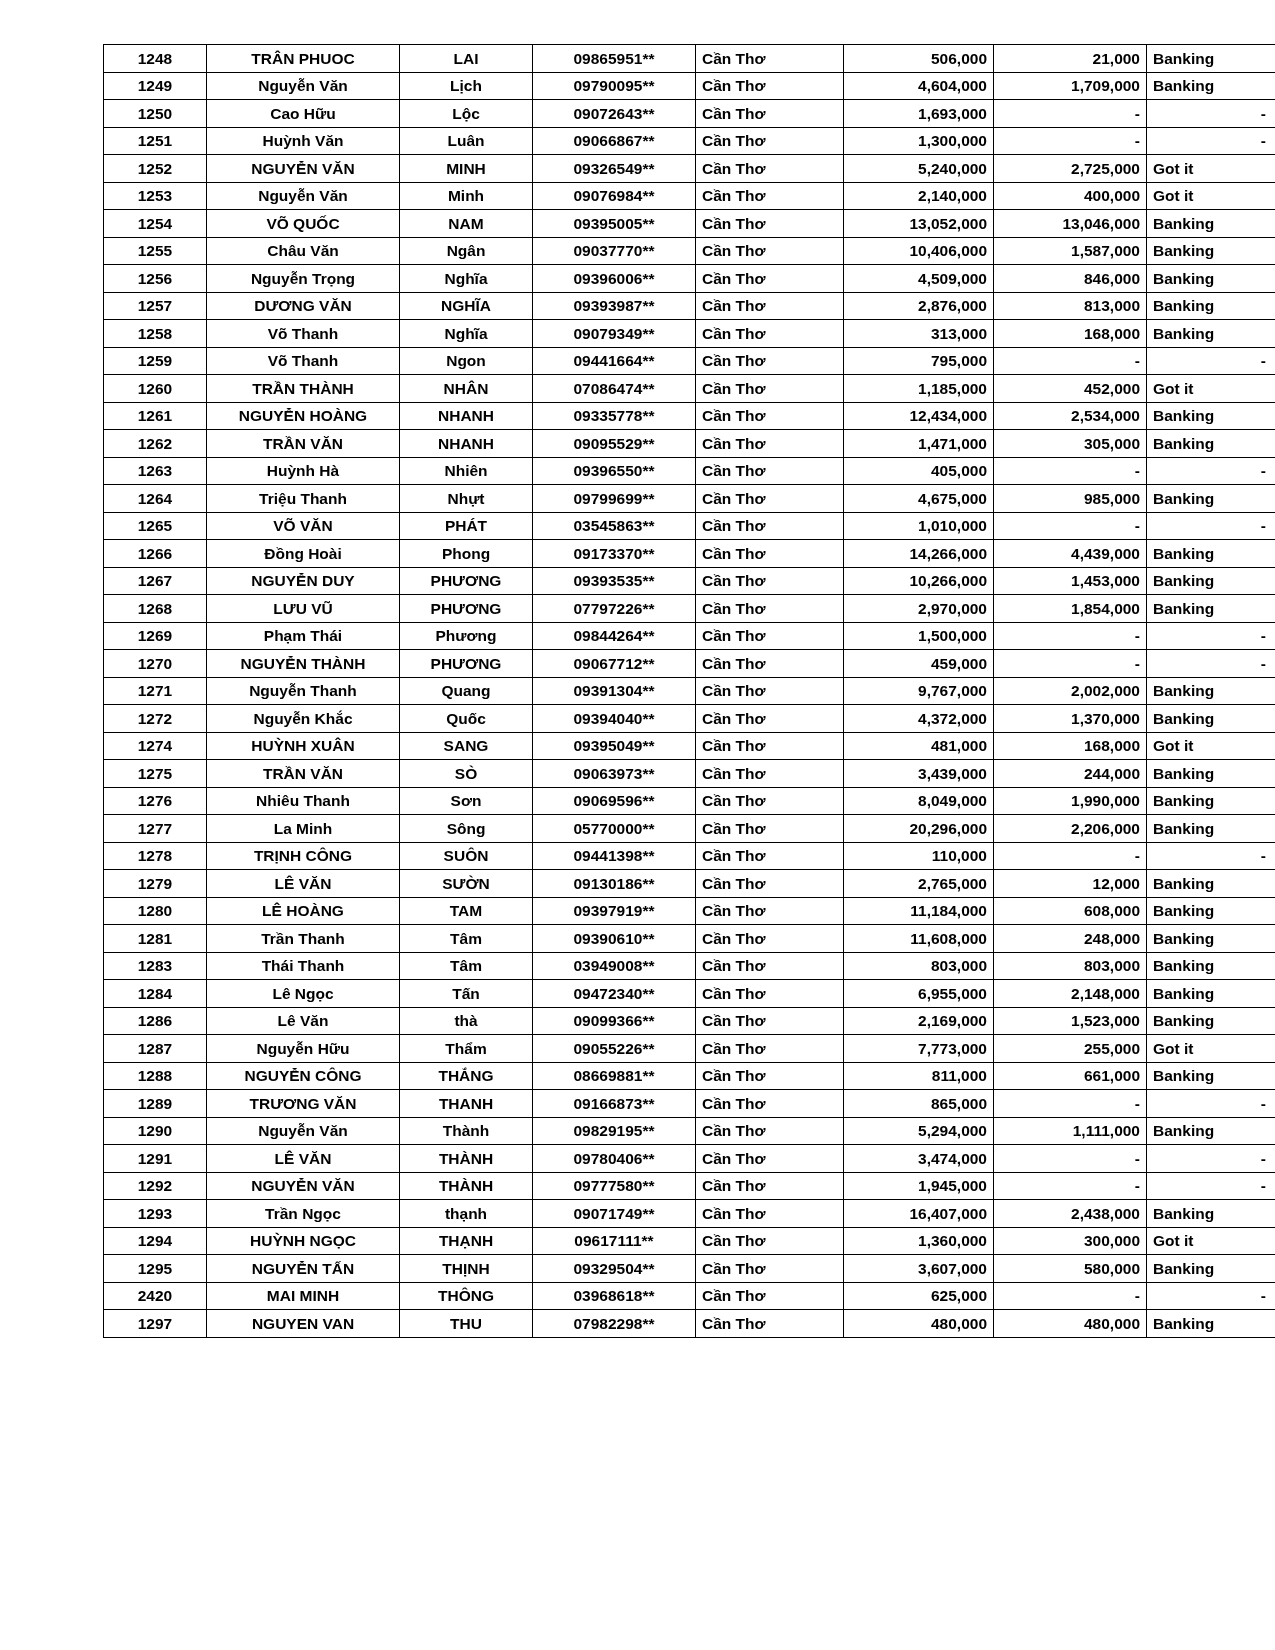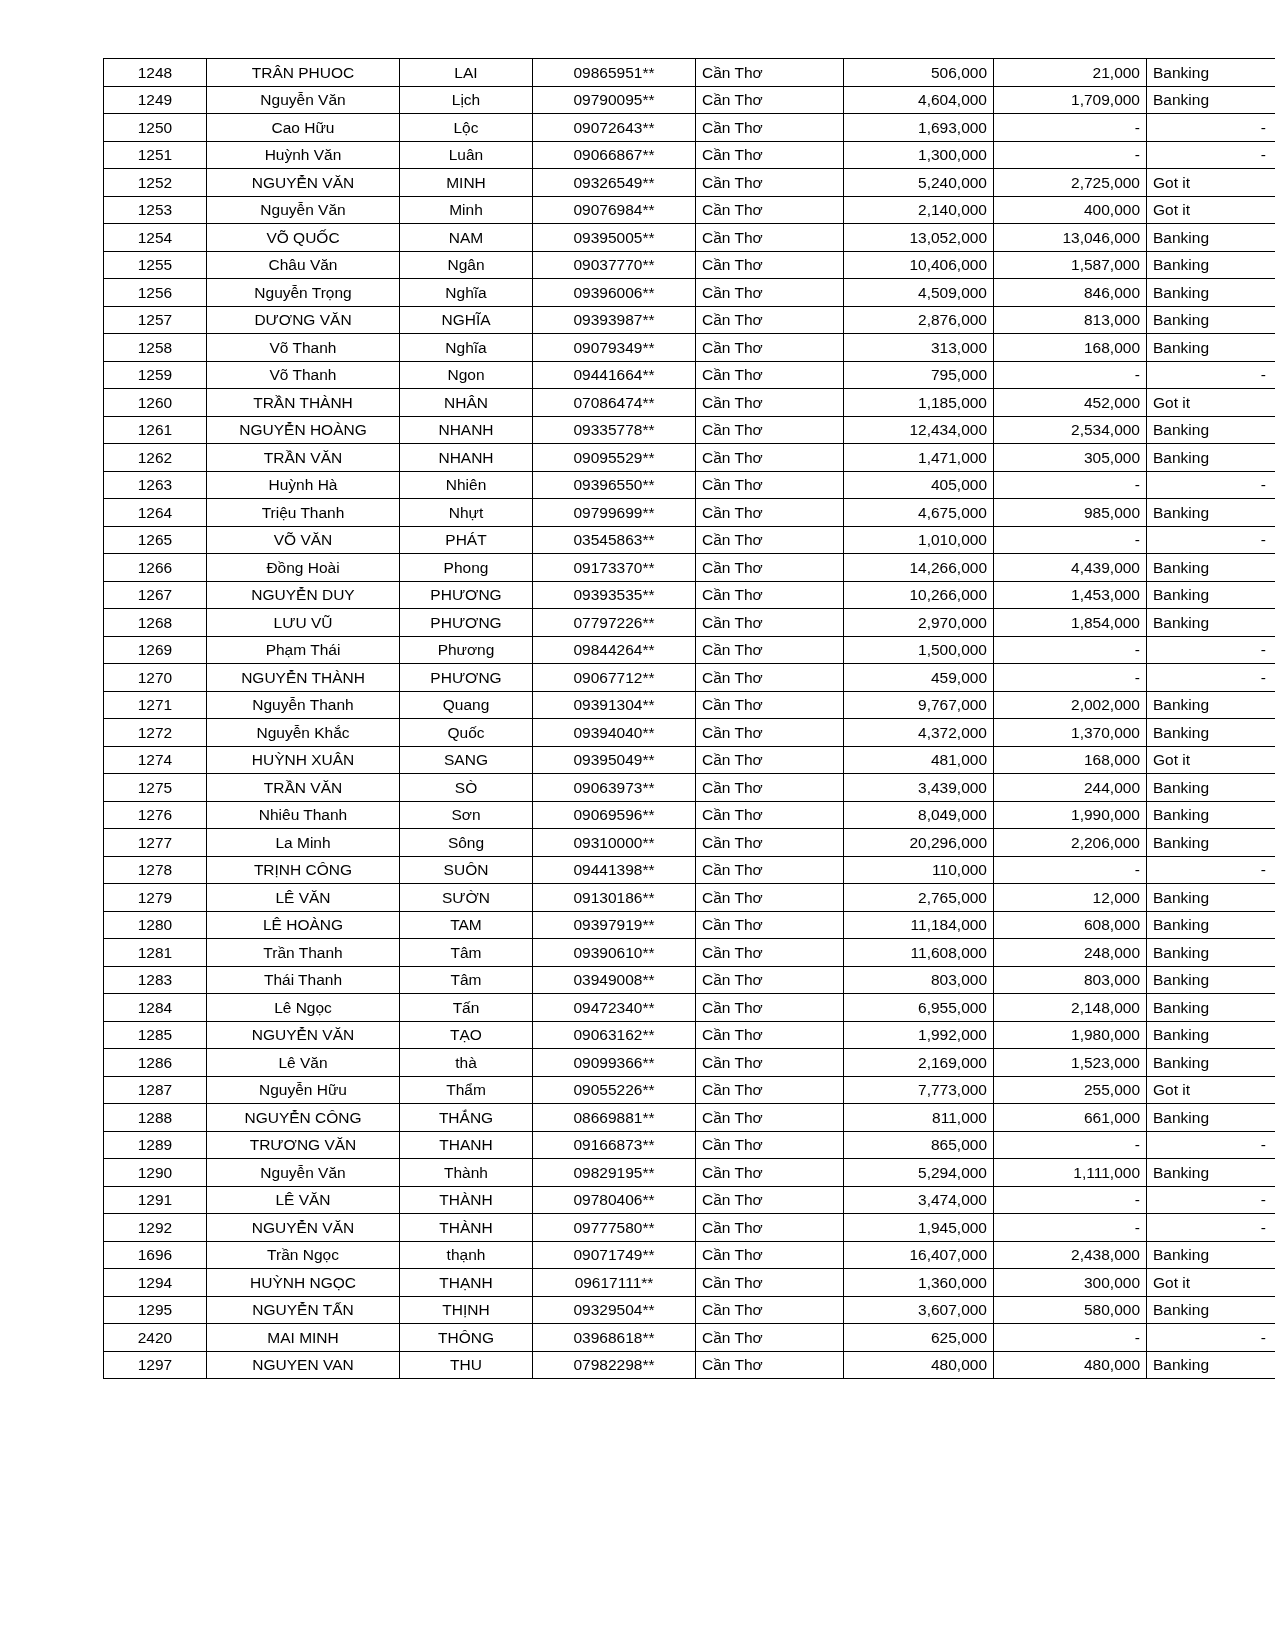--- a/index.html
+++ b/index.html
@@ -11,21 +11,22 @@
     width: 1275px;
     height: 1650px;
     font-family: "Liberation Sans", sans-serif;
     color: #000000;
   }
   .page {
     position: relative;
     width: 1275px;
     height: 1650px;
     box-sizing: border-box;
-    padding: 58px 103px 0 103px;
+    padding: 44px 103px 0 103px;
+    font-weight: bold;
   }
   table.data-table {
     border-collapse: collapse;
     table-layout: fixed;
     width: 1069px;
     font-size: 15.5px;
   }
   table.data-table td {
     border: 1px solid #000000;
     height: 26.5px;
@@ -327,21 +328,21 @@
           <td class="c-phone">09069596**</td>
           <td class="c-city">Cần Thơ</td>
           <td class="c-amt1">8,049,000</td>
           <td class="c-amt2">1,990,000</td>
           <td class="c-stat">Banking</td>
         </tr>
         <tr>
           <td class="c-idx">1277</td>
           <td class="c-first">La Minh</td>
           <td class="c-last">Sông</td>
-          <td class="c-phone">09310000**</td>
+          <td class="c-phone">05770000**</td>
           <td class="c-city">Cần Thơ</td>
           <td class="c-amt1">20,296,000</td>
           <td class="c-amt2">2,206,000</td>
           <td class="c-stat">Banking</td>
         </tr>
         <tr>
           <td class="c-idx">1278</td>
           <td class="c-first">TRỊNH CÔNG</td>
           <td class="c-last">SUÔN</td>
           <td class="c-phone">09441398**</td>
@@ -394,30 +395,20 @@
           <td class="c-idx">1284</td>
           <td class="c-first">Lê Ngọc</td>
           <td class="c-last">Tấn</td>
           <td class="c-phone">09472340**</td>
           <td class="c-city">Cần Thơ</td>
           <td class="c-amt1">6,955,000</td>
           <td class="c-amt2">2,148,000</td>
           <td class="c-stat">Banking</td>
         </tr>
         <tr>
-          <td class="c-idx">1285</td>
-          <td class="c-first">NGUYỄN VĂN</td>
-          <td class="c-last">TẠO</td>
-          <td class="c-phone">09063162**</td>
-          <td class="c-city">Cần Thơ</td>
-          <td class="c-amt1">1,992,000</td>
-          <td class="c-amt2">1,980,000</td>
-          <td class="c-stat">Banking</td>
-        </tr>
-        <tr>
           <td class="c-idx">1286</td>
           <td class="c-first">Lê Văn</td>
           <td class="c-last">thà</td>
           <td class="c-phone">09099366**</td>
           <td class="c-city">Cần Thơ</td>
           <td class="c-amt1">2,169,000</td>
           <td class="c-amt2">1,523,000</td>
           <td class="c-stat">Banking</td>
         </tr>
         <tr>
@@ -474,21 +465,21 @@
           <td class="c-idx">1292</td>
           <td class="c-first">NGUYỄN VĂN</td>
           <td class="c-last">THÀNH</td>
           <td class="c-phone">09777580**</td>
           <td class="c-city">Cần Thơ</td>
           <td class="c-amt1">1,945,000</td>
           <td class="c-amt2">-</td>
           <td class="c-stat dash">-</td>
         </tr>
         <tr>
-          <td class="c-idx">1696</td>
+          <td class="c-idx">1293</td>
           <td class="c-first">Trần Ngọc</td>
           <td class="c-last">thạnh</td>
           <td class="c-phone">09071749**</td>
           <td class="c-city">Cần Thơ</td>
           <td class="c-amt1">16,407,000</td>
           <td class="c-amt2">2,438,000</td>
           <td class="c-stat">Banking</td>
         </tr>
         <tr>
           <td class="c-idx">1294</td>

